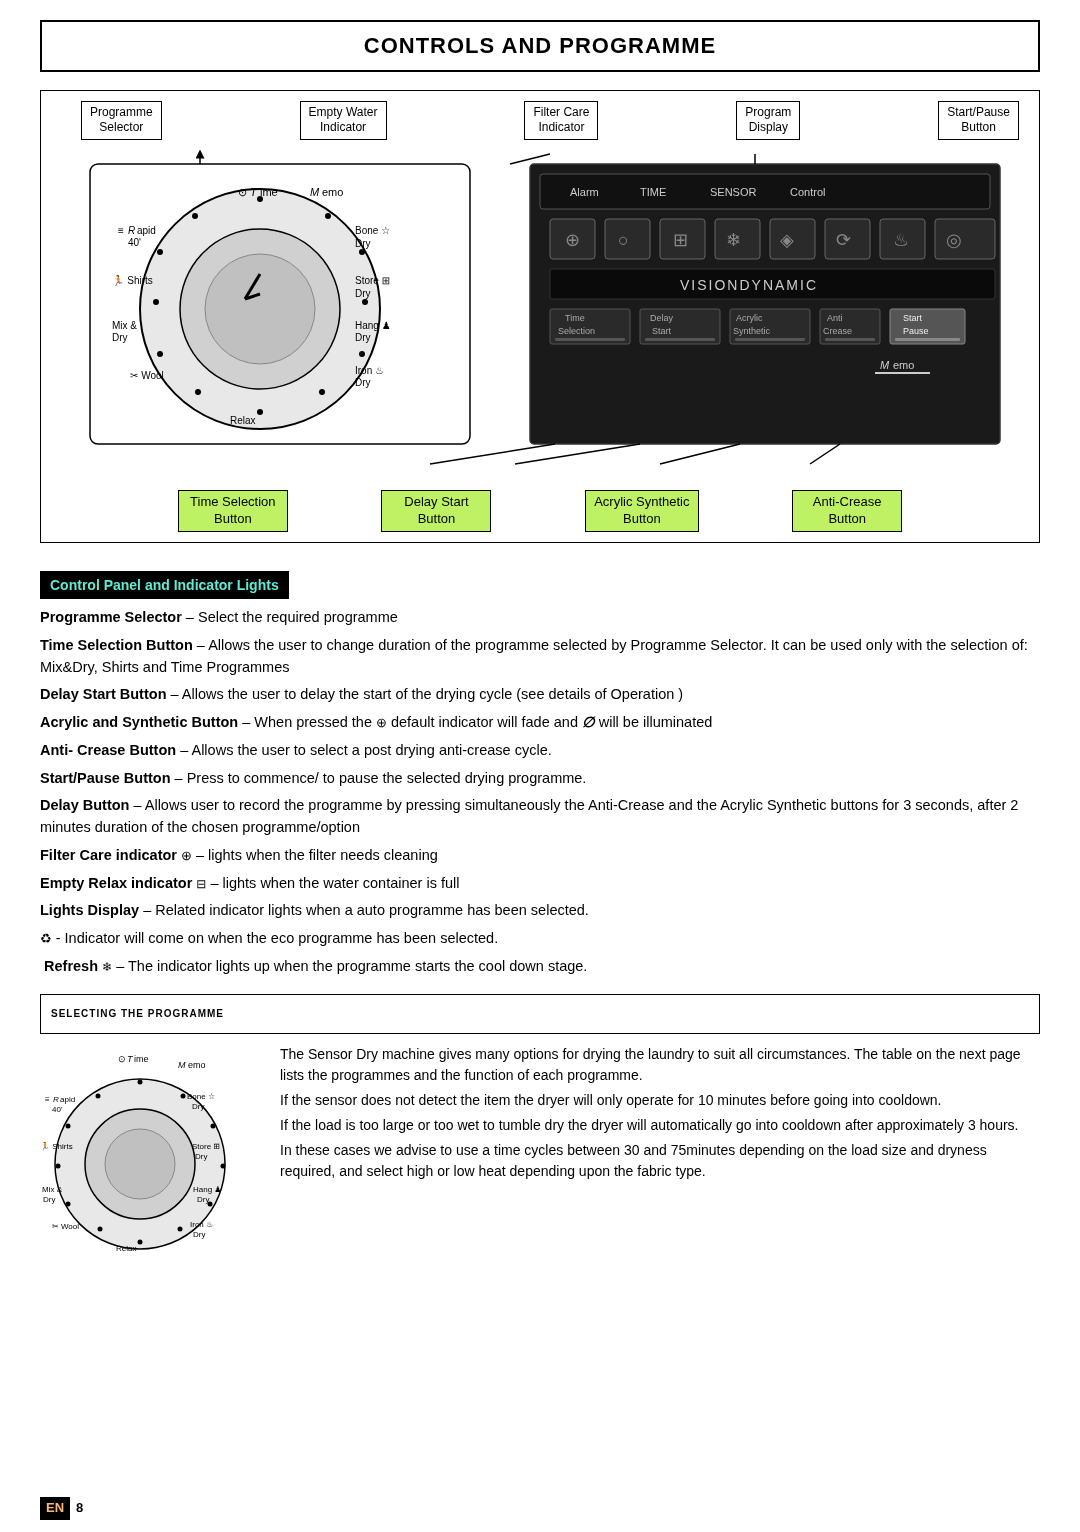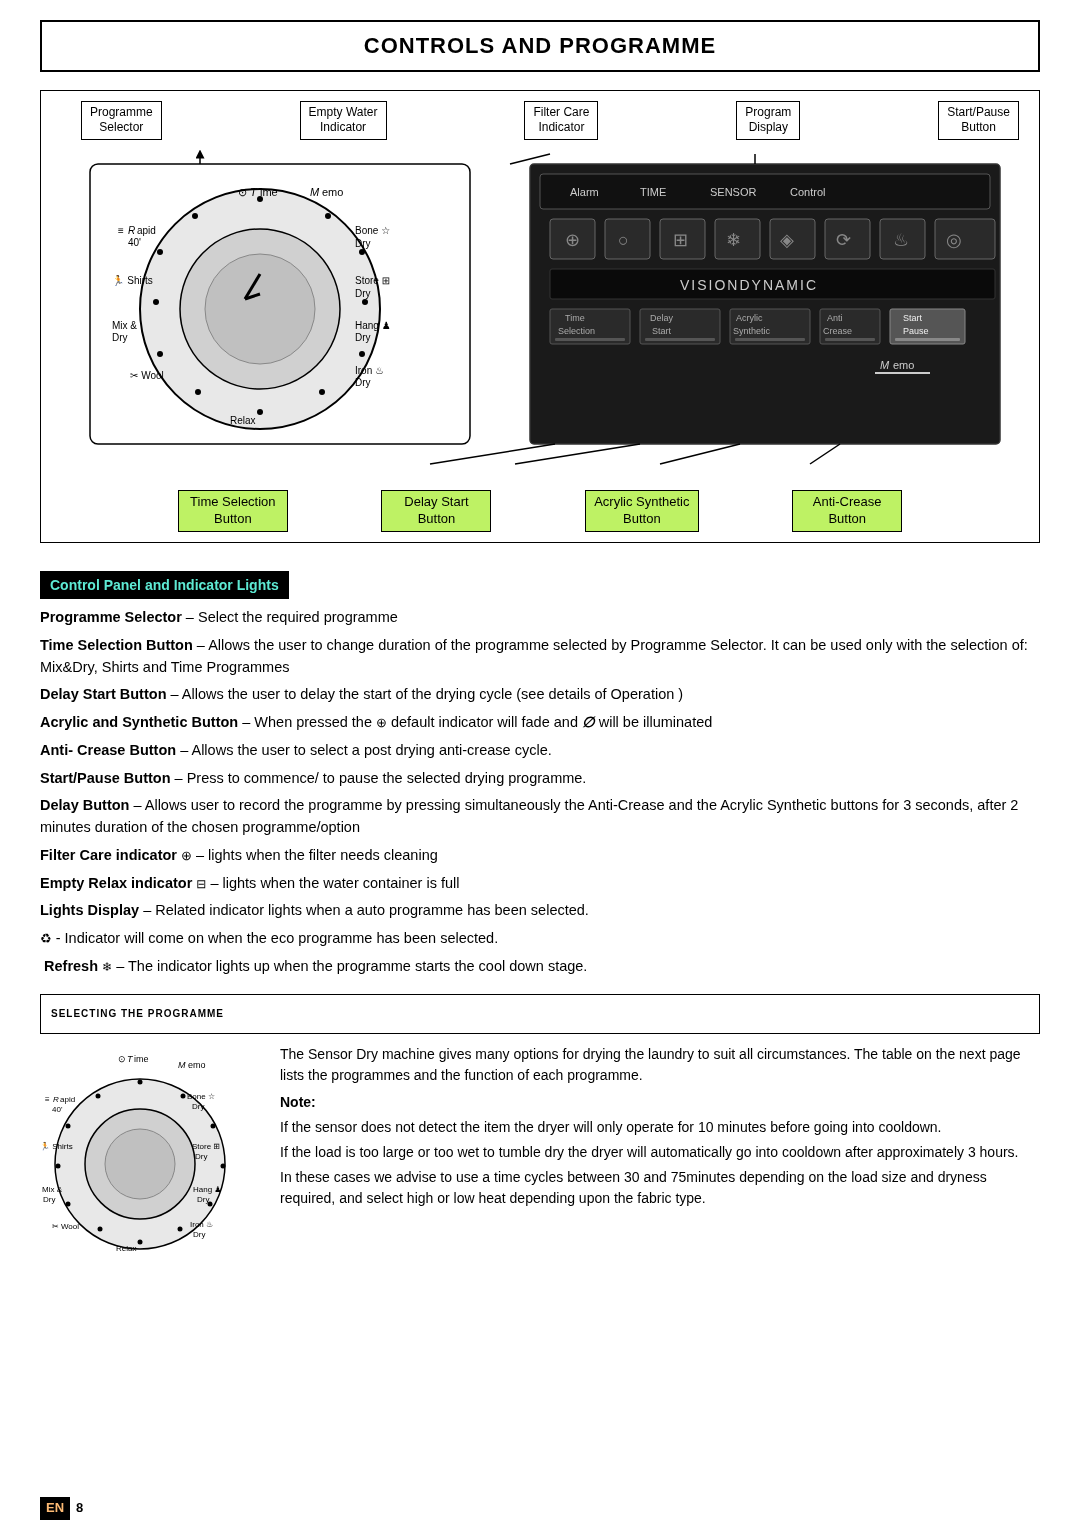--- a/index.html
+++ b/index.html
@@ -407,21 +407,20 @@
 
       <text x="150" y="183" font-size="8" font-family="Arial">Iron ♨</text>
       <text x="153" y="193" font-size="8" font-family="Arial">Dry</text>
 
       <text x="76" y="207" font-size="8" font-family="Arial">Relax</text>
     </svg>
   </div>
 
   <div class="bottom-text">
     <p>The Sensor Dry machine gives many options for drying the laundry to suit all circumstances. The table on the next page lists the programmes and the function of each programme.</p>
-    <p style="margin-top:6px;"><b>Note:</b></p>
     <p style="margin-top:4px;">If the sensor does not detect the item the dryer will only operate for 10 minutes before going into cooldown.</p>
     <p style="margin-top:4px;">If the load is too large or too wet to tumble dry the dryer will automatically go into cooldown after approximately 3 hours.</p>
     <p style="margin-top:4px;">In these cases we advise to use a time cycles between 30 and 75minutes depending on the load size and dryness required, and select high or low heat depending upon the fabric type.</p>
   </div>
 
 </div>
 
 
 <div class="page-footer">
   <span class="footer-en">EN</span>

